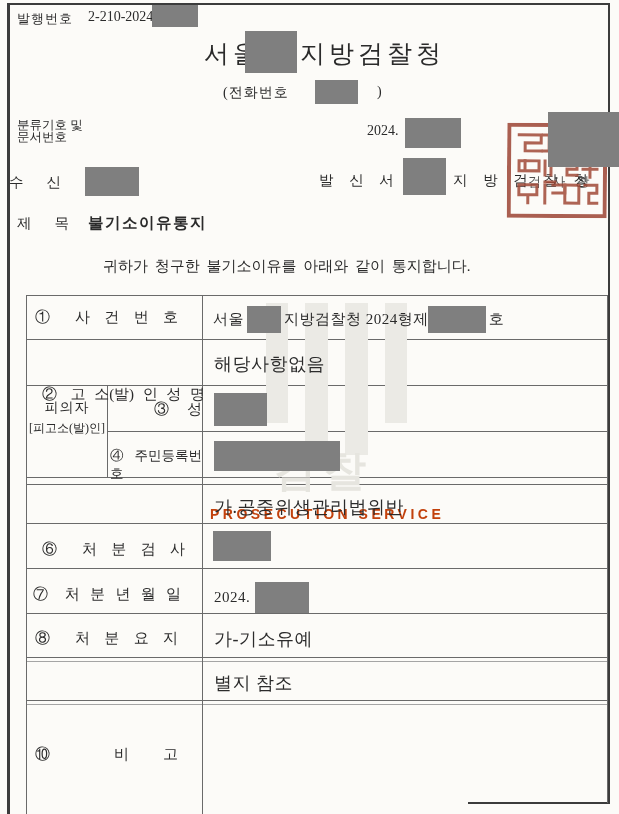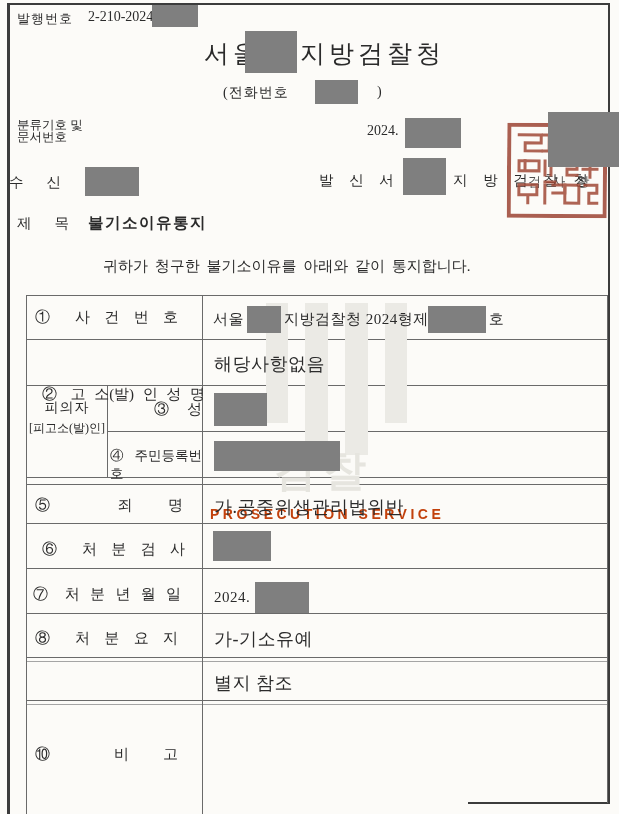--- a/index.html
+++ b/index.html
@@ -133,21 +133,20 @@
     <div class="l1">피의자</div>
     <div class="l2">[피고소(발)인]</div>
   </div>
 
   <div class="lbl" style="left:114px;top:400px;width:74px;margin-left:40px;">③ 성 명</div>
   <div class="box" style="left:214px;top:393px;width:53px;height:33px;"></div>
 
   <div class="lbl" style="left:110px;top:447px;width:92px;font-size:13.5px;text-align-last:auto;">④주민등록번호</div>
   <div class="box" style="left:214px;top:441px;width:126px;height:30px;"></div>
 
-  <div class="lbl" style="left:35px;top:496px;width:148px;">⑤ 죄 명</div>
   <div class="val" style="left:214px;top:495px;">가.공중위생관리법위반</div>
 
   <div class="lbl" style="left:42px;top:540px;width:143px;">⑥ 처 분 검 사</div>
   <div class="box" style="left:213px;top:531px;width:58px;height:30px;"></div>
 
   <div class="lbl" style="left:33px;top:585px;width:148px;">⑦ 처 분 년 월 일</div>
   <div class="valrow" style="left:214px;top:582px;">
     <span>2024.</span>
     <span class="ibox" style="width:54px;height:31px;margin-left:2px;"></span>
   </div>

